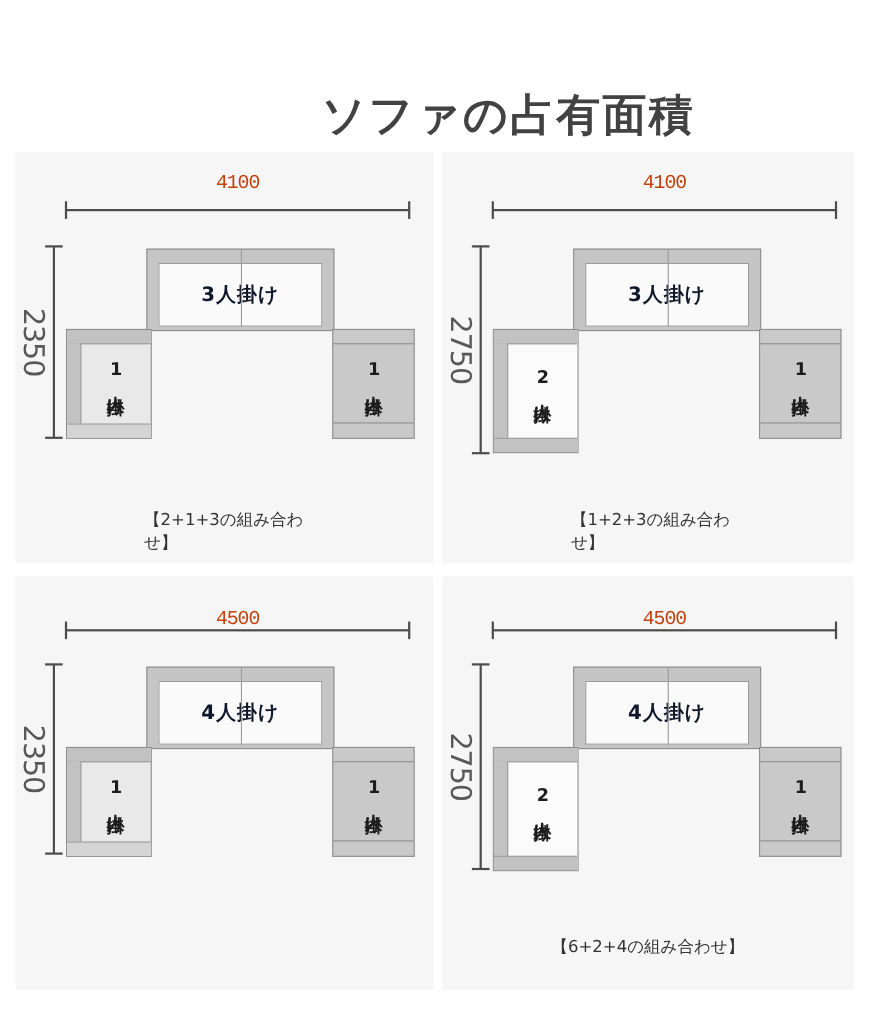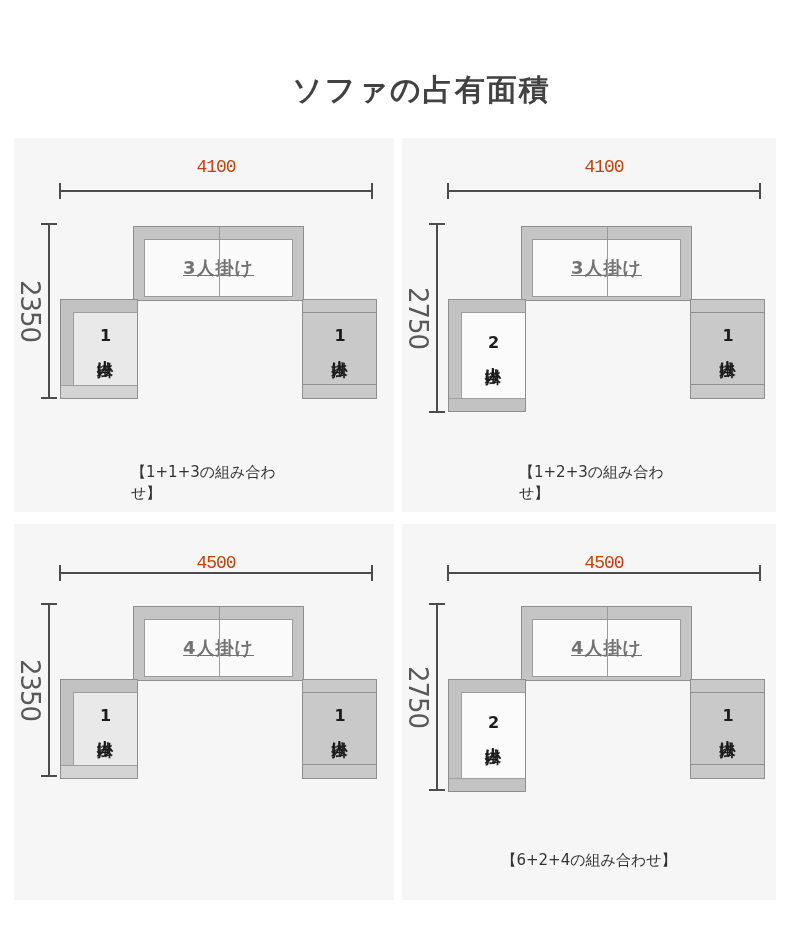--- a/index.html
+++ b/index.html
@@ -1,19 +1,19 @@
 <!DOCTYPE html>
 <html><head>
 <meta charset="utf-8">
 <style>
   html,body{margin:0;padding:0;background:#ffffff;}
   .page{position:relative;width:790px;height:941px;background:#ffffff;overflow:hidden;
         font-family:"DejaVu Sans","Liberation Sans",sans-serif;}
 
-  .title{position:absolute;left:292px;top:50px;font-size:30px;font-weight:700;
+  .title{position:absolute;left:292px;top:50px;font-size:40px;font-weight:700;
          letter-spacing:2px;color:#424242;white-space:nowrap;}
 
   
   .panel{position:absolute;background:#f6f6f6;}
   .p1{left:14px;top:138px;width:380px;height:374px;}
   .p2{left:402px;top:138px;width:374px;height:374px;}
   .p3{left:14px;top:524px;width:380px;height:376px;}
   .p4{left:402px;top:524px;width:374px;height:376px;}
 
   
@@ -50,21 +50,21 @@
 
   
   .sofa-center{position:absolute;left:119px;width:169px;height:73px;
                background:#c5c5c5;border:1px solid #8e8e8e;}
   .row-t .sofa-center{top:88px;}
   .row-b .sofa-center{top:82px;}
   .sofa-center .seat{position:absolute;left:10px;right:10px;top:12px;bottom:3px;
                background:#fafafa;border:1px solid #9b9b9b;
                display:flex;align-items:center;justify-content:center;}
   .sofa-center .divider{position:absolute;left:50%;top:0;bottom:3px;width:1px;background:#9b9b9b;}
-  .center-label{font-size:18px;font-weight:600;color:#737373;letter-spacing:1px;white-space:nowrap;text-decoration:underline;}
+  .center-label{font-size:18px;font-weight:600;color:#0f172a;letter-spacing:1px;white-space:nowrap;}
 
   
   .sofa-left{position:absolute;left:46px;width:76px;border:1px solid #8e8e8e;background:#e9e9e9;}
   .row-t .sofa-left{top:161px;}
   .row-b .sofa-left{top:155px;}
   .sofa-left.one{height:98px;}
   .sofa-left.two{height:111px;background:#fbfbfb;}
   .band-top{position:absolute;left:0;top:0;right:0;height:12px;background:#c2c2c2;
             border-bottom:1px solid #9e9e9e;}
   .band-side{position:absolute;left:0;top:12px;bottom:12px;width:12px;background:#c2c2c2;
@@ -119,21 +119,21 @@
         <span class="vlabel">1人掛け</span>
       </div>
     </div>
     <div class="sofa-right">
       <div class="sep sep-t"></div>
       <div class="sep sep-b"></div>
       <div class="vlabel-wrap">
         <span class="vlabel">1人掛け</span>
       </div>
     </div>
-    <div class="caption">【1+1+3の組み合わせ】</div>
+    <div class="caption">【2+1+3の組み合わせ】</div>
   </section>
 
   <section class="panel p2 row-t">
     <div class="hdim-label">4100</div>
     <div class="hdim-line"></div>
     <div class="vdim-label">2750</div>
     <div class="vdim-line"></div>
     <div class="sofa-center">
       <div class="seat">
         <span class="center-label">3人掛け</span>

